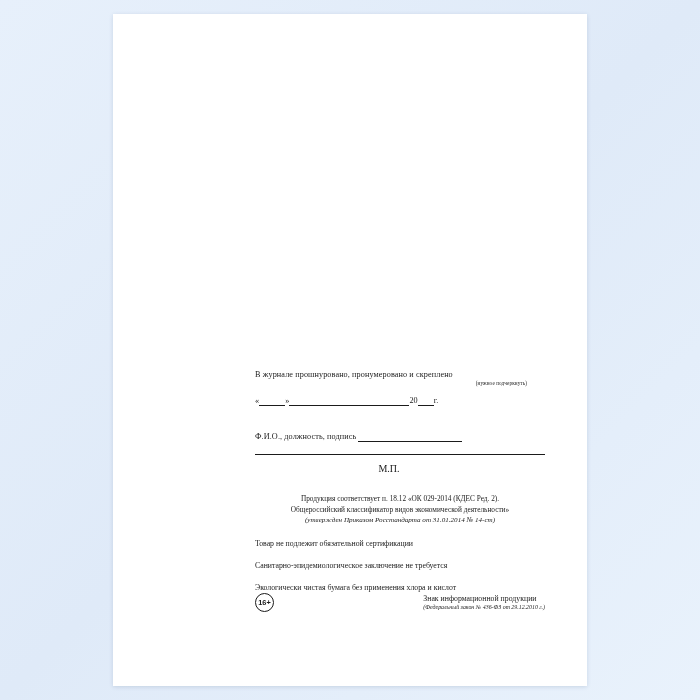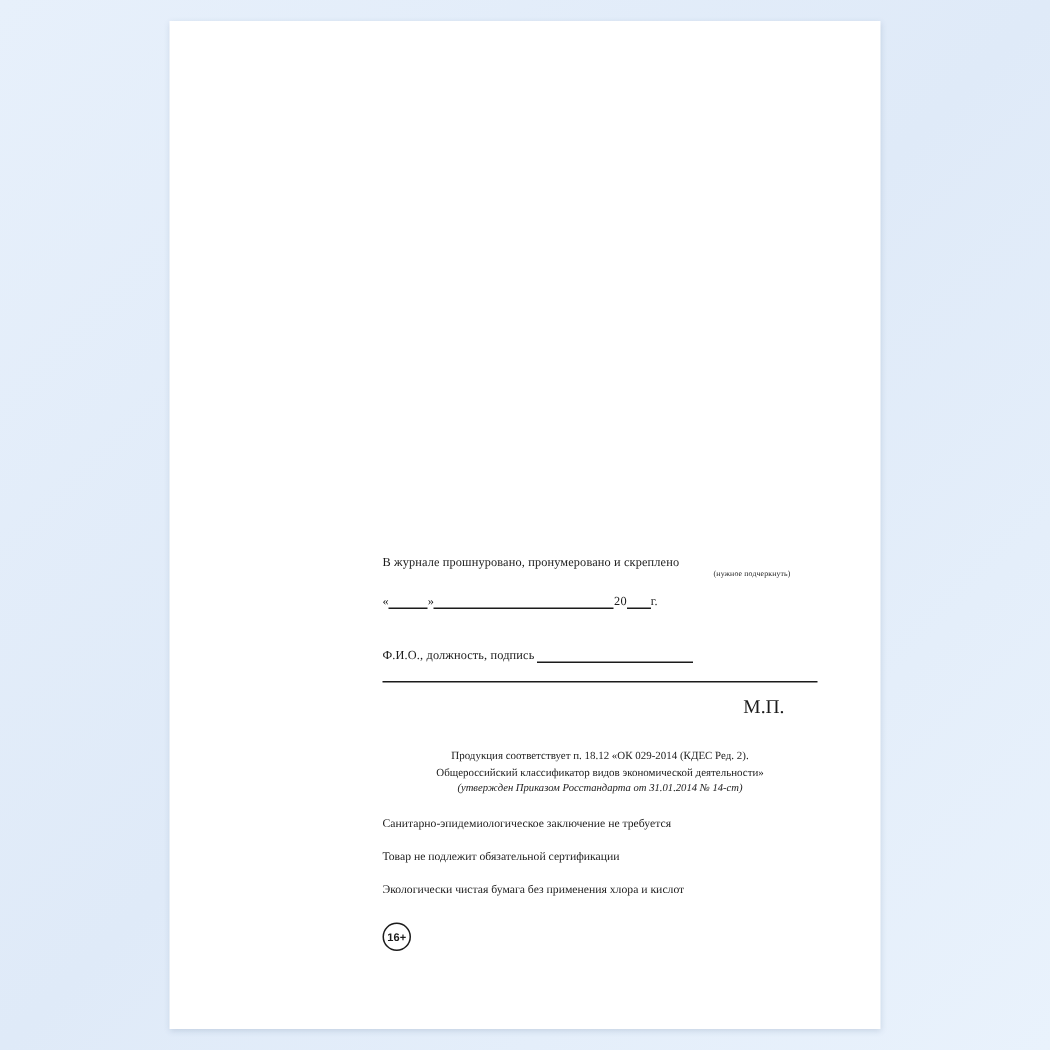--- a/index.html
+++ b/index.html
@@ -64,22 +64,22 @@
     letter-spacing: 0.1px;
   }
   .row-date {
     margin-top: 9px;
     margin-bottom: 25px;
   }
   .row-fio {
     margin-bottom: 2px;
   }
   .mp {
-    text-align: right;
-    font-size: 13px;
+    text-align: center;
+    font-size: 10px;
     margin-top: 8px;
     padding-right: 22px;
   }
   .sect-cert {
     margin-top: 20px;
   }
   .small-line {
     font-size: 7.3px;
     line-height: 1.45;
     white-space: nowrap;
@@ -88,21 +88,20 @@
   .ital {
     font-style: italic;
     font-size: 7.1px;
   }
   .para {
     margin-top: 13px;
     font-size: 7.8px;
     white-space: nowrap;
   }
   .age-row {
-    margin-top: 17px;
     display: flex;
     align-items: flex-start;
     justify-content: space-between;
   }
   .age-badge {
     width: 17px;
     height: 17px;
     border: 1.4px solid #1b1b1b;
     border-radius: 50%;
     font-size: 7.4px;
@@ -154,24 +153,28 @@
         </div>
 
         <div class="mp">М.П.</div>
       </div>
 
       <div class="sect-cert">
         <div class="small-line">Продукция соответствует п. 18.12 «ОК 029-2014 (КДЕС Ред. 2).</div>
         <div class="small-line">Общероссийский классификатор видов экономической деятельности»</div>
         <div class="small-line ital">(утвержден Приказом Росстандарта от 31.01.2014 № 14-ст)</div>
 
+        <div class="para">Товар не подлежит обязательной сертификации</div>
         <div class="para">Санитарно-эпидемиологическое заключение не требуется</div>
-        <div class="para">Товар не подлежит обязательной сертификации</div>
         <div class="para">Экологически чистая бумага без применения хлора и кислот</div>
       </div>
 
       <div class="age-row">
         <div class="age-badge">16+</div>
+        <div class="age-text">
+          <div class="age-title">Знак информационной продукции</div>
+          <div class="age-law">(Федеральный закон № 436-ФЗ от 29.12.2010 г.)</div>
+        </div>
       </div>
 
     </div>
   </div>
 </div>
 
 </body></html>

